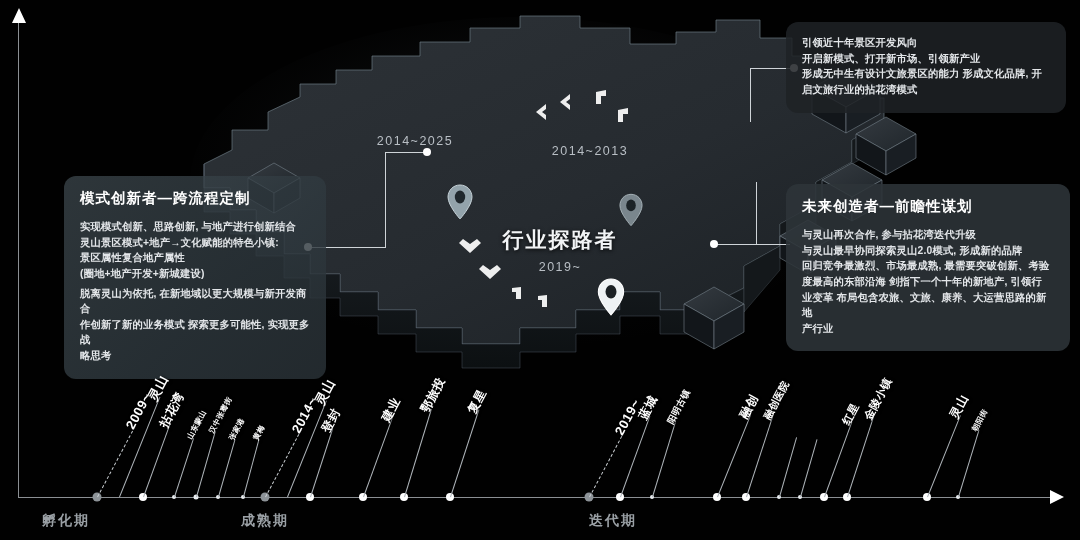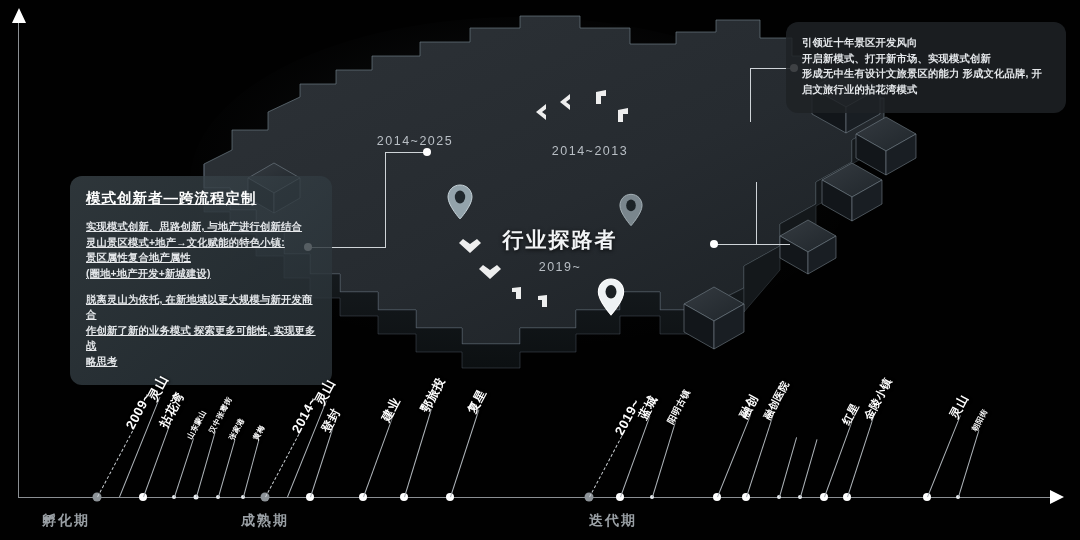--- a/index.html
+++ b/index.html
@@ -112,21 +112,21 @@
     margin-bottom: 11px;
   }
   .callout .c-body {
     font-size: 10.3px;
     line-height: 1.52;
     font-weight: 700;
     color: #e3e6e9;
     letter-spacing: .2px;
     white-space: pre-line;
   }
-  .callout .c-body + .c-body { margin-top: 10px; }
+  .callout .c-body + .c-body { margin-top: 4px; }
 
   
   .conn { position: absolute; }
   .conn .seg {
     position: absolute;
     background: #cfd4d8;
   }
   .conn .node {
     position: absolute;
     width: 8px; height: 8px;
@@ -319,38 +319,47 @@
     <div class="seg" style="left:750px; top:68px; width:44px; height:1px;"></div>
     <div class="node" style="left:790px; top:64px;"></div>
   </div>
 
   <div class="conn" style="left:0;top:0;">
     <div class="seg" style="left:714px; top:244px; width:76px; height:1px;"></div>
     <div class="seg" style="left:756px; top:182px; width:1px; height:63px;"></div>
     <div class="node" style="left:710px; top:240px;"></div>
   </div>
 
-  <div class="callout glass" style="left:70px; top:176px; width:262px;text-decoration:underline;">
+  <div class="callout glass" style="left:64px; top:176px; width:262px;">
     <div class="c-title">模式创新者—跨流程定制</div>
     <div class="c-body">实现模式创新、思路创新, 与地产进行创新结合
 灵山景区模式+地产→文化赋能的特色小镇:
   景区属性复合地产属性
 (圈地+地产开发+新城建设)</div>
     <div class="c-body">脱离灵山为依托, 在新地域以更大规模与新开发商合
 作创新了新的业务模式 探索更多可能性, 实现更多战
 略思考</div>
   </div>
 
   <div class="callout" style="left:786px; top:22px; width:280px; background:rgba(30,34,37,0.86);">
     <div class="c-body">引领近十年景区开发风向
-开启新模式、打开新市场、实现模式创新
+开启新模式、打开新市场、引领新产业
 形成无中生有设计文旅景区的能力 形成文化品牌, 开
 启文旅行业的拈花湾模式</div>
   </div>
 
+  <div class="callout" style="left:786px; top:184px; width:284px;">
+    <div class="c-title">未来创造者—前瞻性谋划</div>
+    <div class="c-body">与灵山再次合作, 参与拈花湾迭代升级
+与灵山最早协同探索灵山2.0模式, 形成新的品牌
+回归竞争最激烈、市场最成熟, 最需要突破创新、考验
+度最高的东部沿海 剑指下一个十年的新地产, 引领行
+业变革 布局包含农旅、文旅、康养、大运营思路的新地
+产行业</div>
+  </div>
 
   <div id="timeline">
       <div class="tl-dot" style="width: 9px; height: 9px; left: 97px; top: 497px; background: rgb(141, 147, 152);"></div>
       <div class="tl-stem dashed" style="height: 80px; left: 97px; top: 417px; transform: rotate(28deg);"></div>
       <div class="tl-label" style="font-size: 13px; left: 134.558px; top: 426.364px; transform: rotate(-62deg) translate(2px, -50%);">2009~</div>
       <div class="tl-stem" style="height: 108px; left: 119px; top: 389px; transform: rotate(22deg);"></div>
       <div class="tl-label" style="font-size: 13px; left: 159.458px; top: 396.864px; transform: rotate(-62deg) translate(2px, -50%);">灵山</div>
       <div class="tl-dot" style="width: 8px; height: 8px; left: 143px; top: 497px; background: rgb(255, 255, 255);"></div>
       <div class="tl-stem" style="height: 78px; left: 143px; top: 419px; transform: rotate(20deg);"></div>
       <div class="tl-label" style="font-size: 12px; left: 169.678px; top: 423.704px; transform: rotate(-62deg) translate(2px, -50%);">拈花湾</div>

